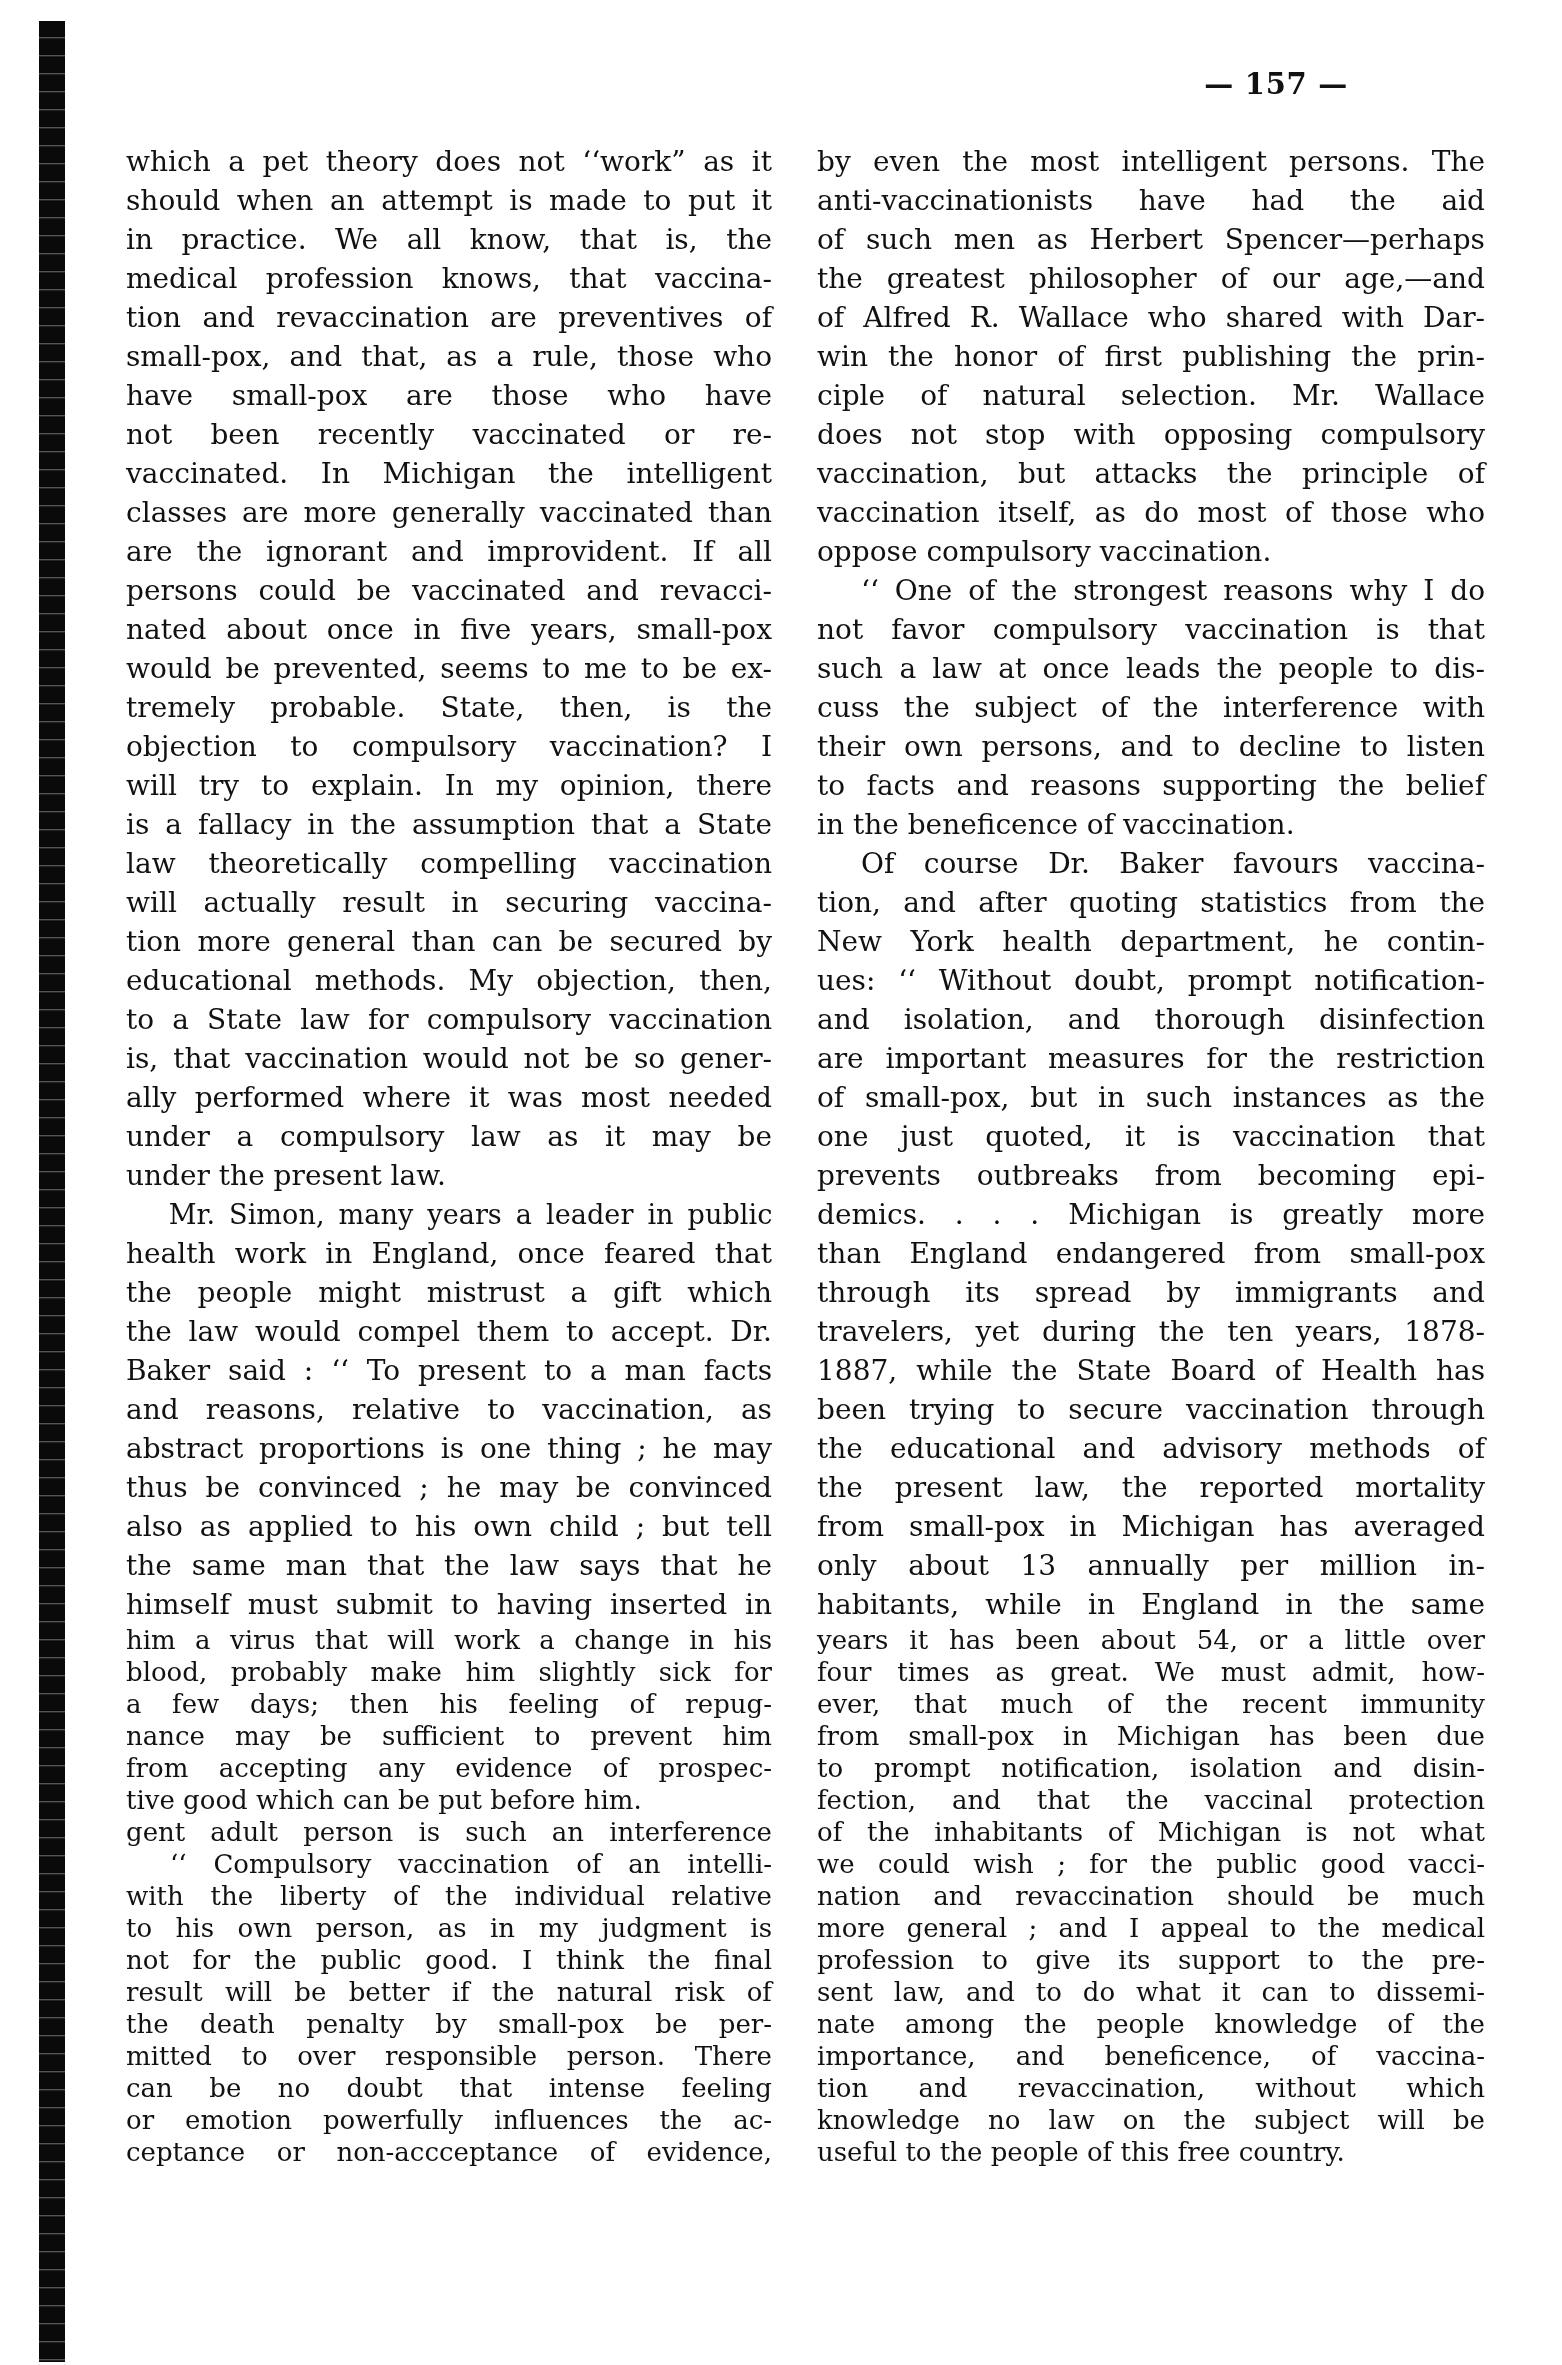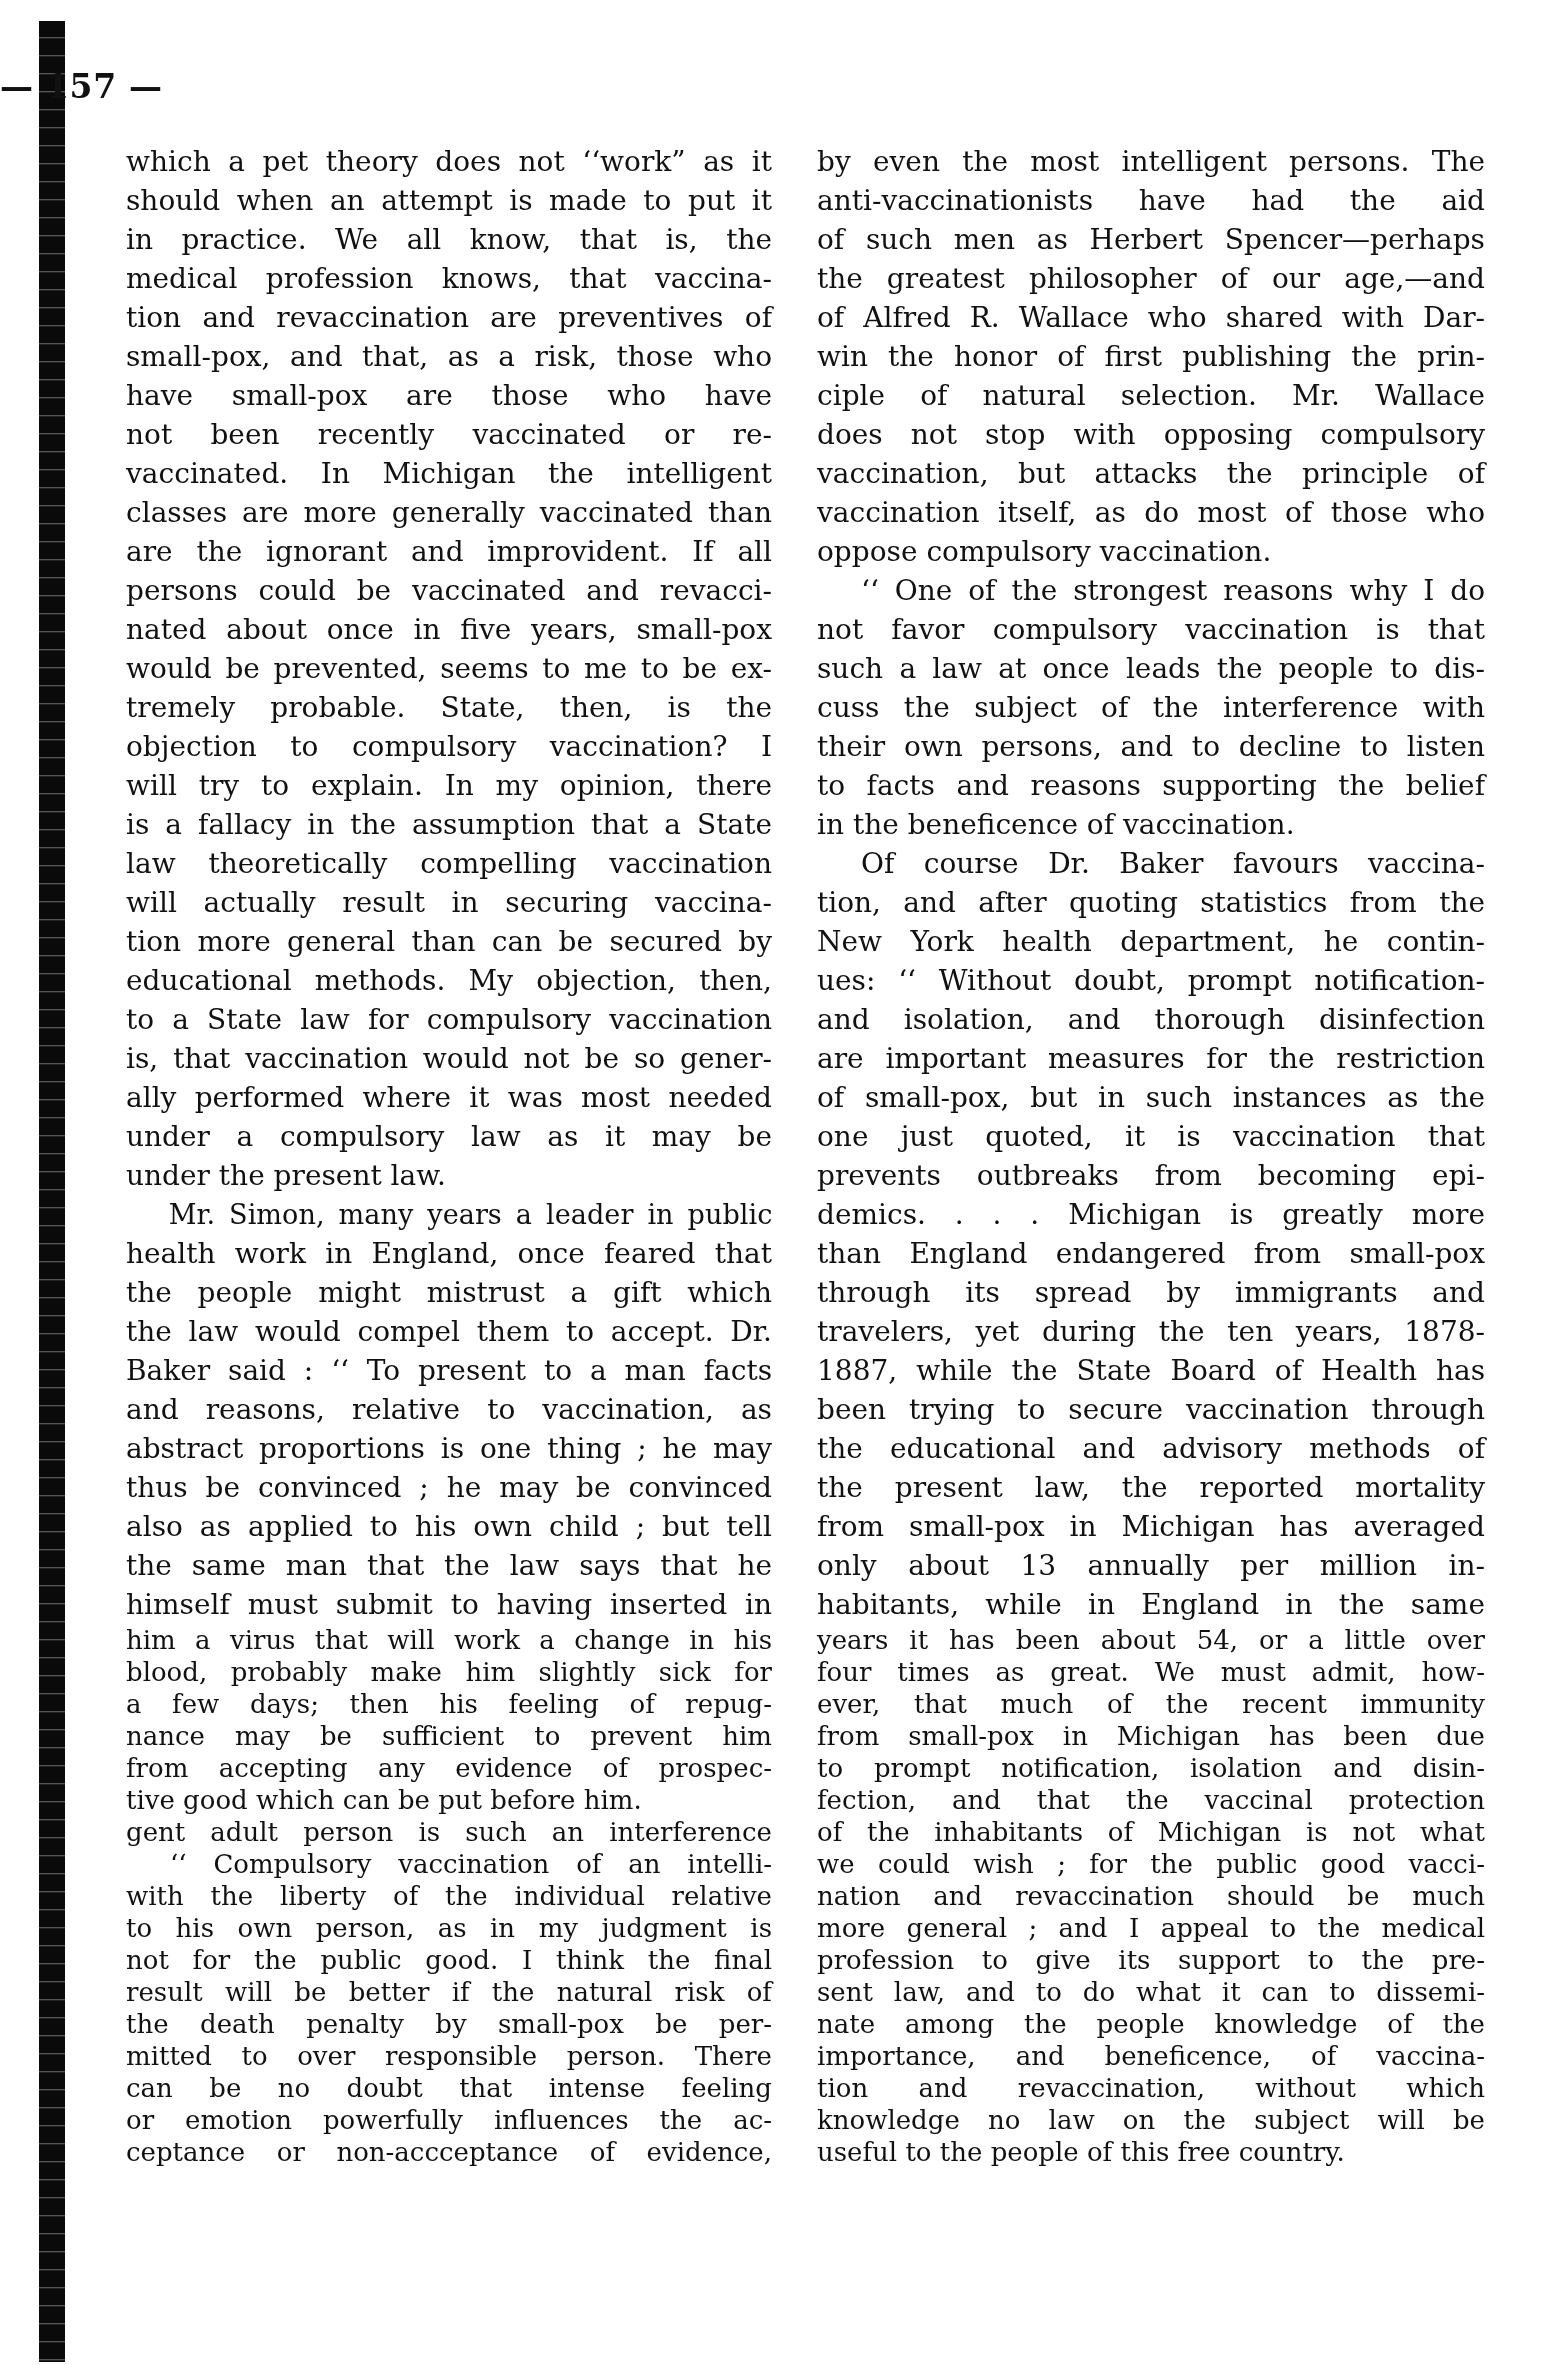--- a/index.html
+++ b/index.html
@@ -3,22 +3,22 @@
 <meta charset="utf-8">
 <style>
   html, body { margin: 0; padding: 0; background: #ffffff; }
   body { width: 1562px; height: 2366px; position: relative; overflow: hidden; color: #111; }
   .binding {
     position: absolute; left: 39px; top: 21px; width: 25.6px; height: 2341px;
     background: #0a0a0a;
     background-image: repeating-linear-gradient(180deg, rgba(255,255,255,0) 0px, rgba(255,255,255,0) 15.6px, rgba(255,255,255,0.35) 16.3px, rgba(255,255,255,0) 18px);
   }
   .page-number {
-    position: absolute; top: 67px; left: 0; width: 1348px; text-align: left;
-    font-family: "DejaVu Serif", serif; font-weight: bold; font-size: 33px; letter-spacing: 0.7px;
+    position: absolute; top: 67px; left: 0; width: 1348px; text-align: right;
+    font-family: "DejaVu Serif", serif; font-weight: bold; font-size: 29px; letter-spacing: 0.7px;
   }
   .col {
     position: absolute; font-family: "DejaVu Serif", serif; font-size: 28px;
   }
   .col-left  { left: 126px;  width: 646px;  top: 142px; }
   .col-right { left: 817px; width: 668px; top: 142px; }
   .line {
     display: block; white-space: nowrap; text-align: justify; text-align-last: justify;
     height: 39px; line-height: 39px; overflow: visible;
     transform-origin: left center;
@@ -34,21 +34,21 @@
 
 <div class="page-number">— 157 —</div>
 
 <div class="col col-left">
   <div class="block">
       <span class="line" style="">which a pet theory does not ‘‘work” as it</span>
       <span class="line" style="">should when an attempt is made to put it</span>
       <span class="line" style="">in practice. We all know, that is, the</span>
       <span class="line" style="">medical profession knows, that vaccina-</span>
       <span class="line" style="">tion and revaccination are preventives of</span>
-      <span class="line" style="">small-pox, and that, as a risk, those who</span>
+      <span class="line" style="">small-pox, and that, as a rule, those who</span>
       <span class="line" style="">have small-pox are those who have</span>
       <span class="line" style="">not been recently vaccinated or re-</span>
       <span class="line" style="">vaccinated. In Michigan the intelligent</span>
       <span class="line" style="">classes are more generally vaccinated than</span>
       <span class="line" style="">are the ignorant and improvident. If all</span>
       <span class="line" style="">persons could be vaccinated and revacci-</span>
       <span class="line" style="">nated about once in five years, small-pox</span>
       <span class="line" style="">would be prevented, seems to me to be ex-</span>
       <span class="line" style="">tremely probable. State, then, is the</span>
       <span class="line" style="">objection to compulsory vaccination? I</span>

